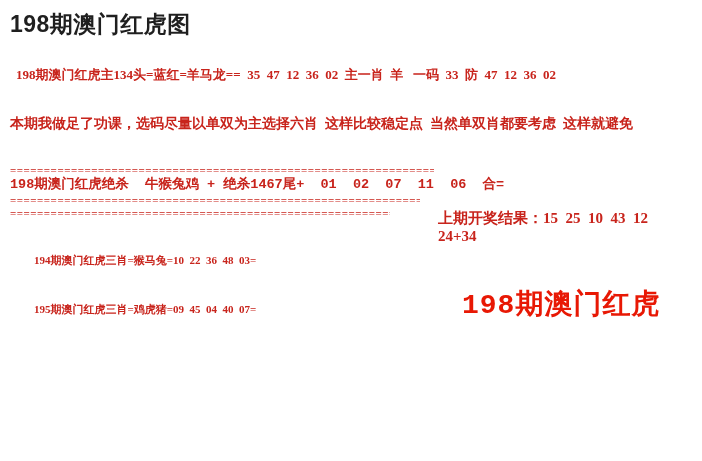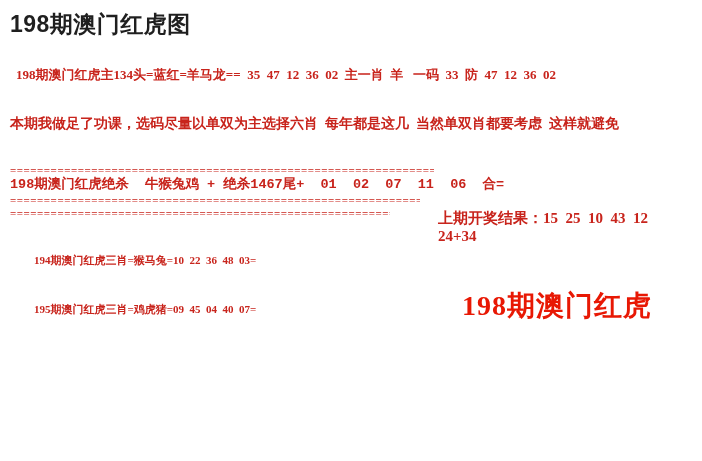--- a/index.html
+++ b/index.html
@@ -74,38 +74,38 @@
     color: var(--content-red, #c8241c);
     white-space: pre-wrap;
   }
   .big-title {
     margin-top: 13px;
     margin-left: 24px;
     font-size: 28px;
     line-height: 32px;
     font-weight: 900;
     color: var(--big-red, #e81804);
-    font-family: Liberation Serif, serif;
+    font-family: Liberation Mono, monospace;
     letter-spacing: 1px;
   }
 </style>
 </head>
 <body>
 
 <div class="article">
 
   <h1 class="page-title">198期澳门红虎图</h1>
 
 
   <div class="content">
 
     <div class="main-line">198期澳门红虎主134头=蓝红=羊马龙==  35  47  12  36  02  主一肖  羊   一码  33  防  47  12  36  02</div>
 
     <div>
-      <div class="para-line">本期我做足了功课，选码尽量以单双为主选择六肖  每年都是这几  当然单双肖都要考虑  这样就避免</div>
+      <div class="para-line">本期我做足了功课，选码尽量以单双为主选择六肖  这样比较稳定点  当然单双肖都要考虑  这样就避免</div>
     </div>
 
     <div class="sep w1">==========================================================================================</div>
 
     <div class="kill-line">198期澳门红虎绝杀  牛猴兔鸡 + 绝杀1467尾+  01  02  07  11  06  合=</div>
 
     <div class="sep w2">==========================================================================================</div>
     <div class="sep w3">==========================================================================================</div>
 
     <div class="rows3">

